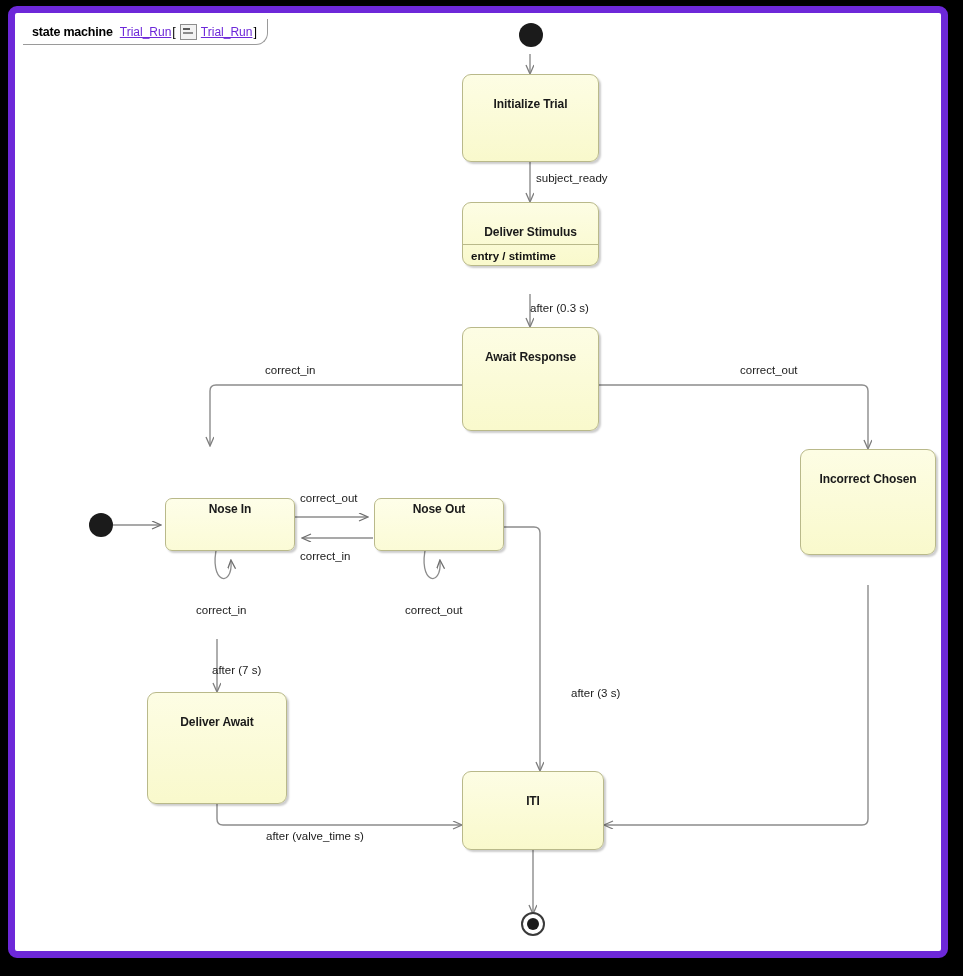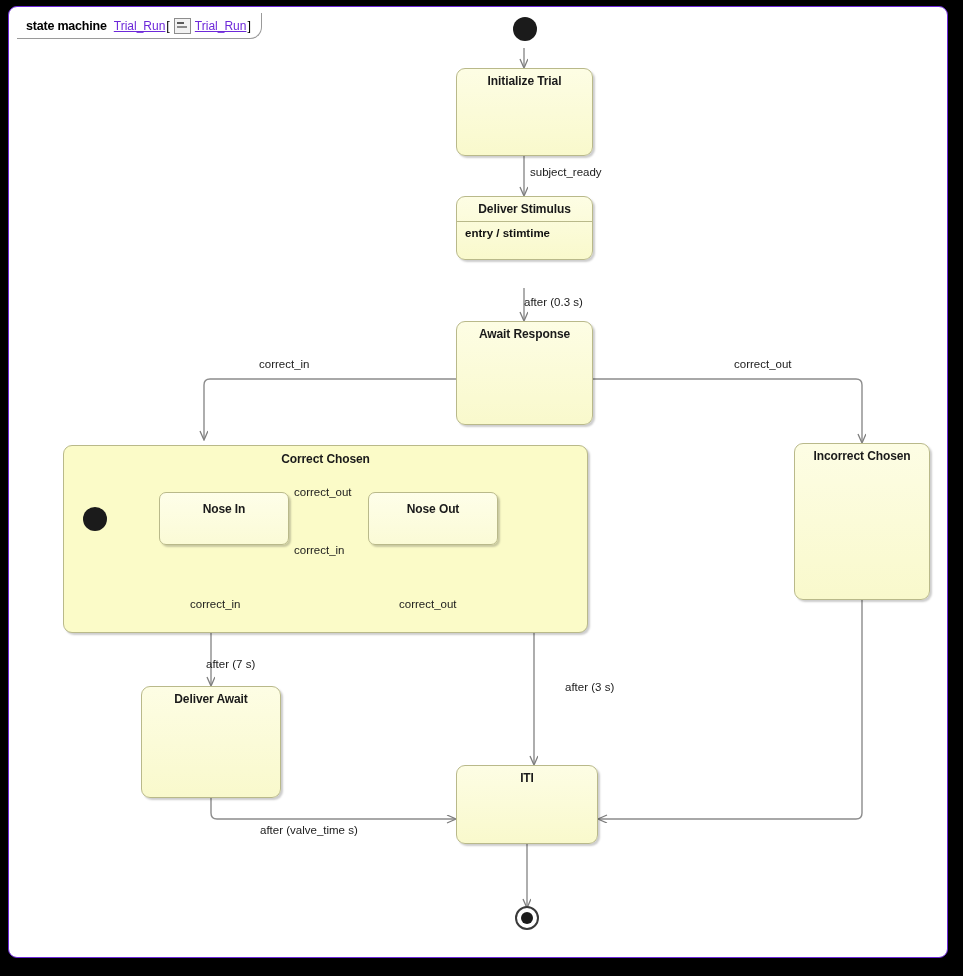--- a/index.html
+++ b/index.html
@@ -15,21 +15,21 @@
     position: relative;
     width: 963px; height: 976px;
     background: #000000;
   }
   
   #frame {
     position: absolute;
     left: 8px; top: 6px;
     width: 940px; height: 952px;
     background: #ffffff;
-    border: 1px solid #6d28d9;
+    border: 7px solid #6d28d9;
     border-radius: 9px;
     box-shadow: 3px 3px 3px rgba(0,0,0,0.28);
     box-sizing: border-box;
   }
   
   #frame-tab {
     position: absolute;
     left: 8px; top: 6px;
     height: 26px;
     padding: 0 10px 0 9px;
@@ -88,21 +88,21 @@
     box-shadow: 2px 2px 2px rgba(0,0,0,0.20);
     box-sizing: border-box;
     z-index: 3;
   }
   .state > .title {
     display: block;
     text-align: center;
     font-size: 12px;
     font-weight: bold;
     color: #1a1a1a;
-    padding-top: 5px;
+    padding-top: 22px;
     letter-spacing: -0.1px;
   }
   .state .divider {
     margin-top: 5px;
     border-top: 1px solid #b9b98a;
   }
   .state .compartment {
     font-size: 11.5px;
     color: #111;
     padding: 5px 0 0 8px;
@@ -113,21 +113,21 @@
     background: #fbfbc8;
     z-index: 2;
   }
   .composite > .title { padding-top: 6px; }
   
   .nested {
     background: linear-gradient(#fefee9, #fbfbd6);
     border-radius: 7px;
     z-index: 4;
   }
-  .nested > .title { padding-top: 9px; }
+  .nested > .title { padding-top: 3px; }
 
   
   .initial-node {
     position: absolute;
     border-radius: 50%;
     background: #1b1b1b;
     z-index: 5;
   }
   .final-node {
     position: absolute;
@@ -231,33 +231,30 @@
     <div class="state" style="left:447px; top:189px; width:137px; height:64px;">
       <span class="title">Deliver Stimulus</span>
       <div class="divider"></div>
       <div class="compartment">entry / stimtime</div>
     </div>
 
     <div class="state" style="left:447px; top:314px; width:137px; height:104px;">
       <span class="title">Await Response</span>
     </div>
 
-    <div class="state composite" style="left:54px; top:438px; width:525px; height:188px;">
-      <span class="title">Correct Chosen</span>
-    </div>
 
     <div class="state nested" style="left:150px; top:485px; width:130px; height:53px;">
       <span class="title">Nose In</span>
     </div>
 
     <div class="state nested" style="left:359px; top:485px; width:130px; height:53px;">
       <span class="title">Nose Out</span>
     </div>
 
-    <div class="state" style="left:785px; top:436px; width:136px; height:157px;">
+    <div class="state" style="left:785px; top:436px; width:136px; height:106px;">
       <span class="title">Incorrect Chosen</span>
     </div>
 
     <div class="state" style="left:132px; top:679px; width:140px; height:112px;">
       <span class="title">Deliver Await</span>
     </div>
 
     <div class="state" style="left:447px; top:758px; width:142px; height:79px;">
       <span class="title">ITI</span>
     </div>

